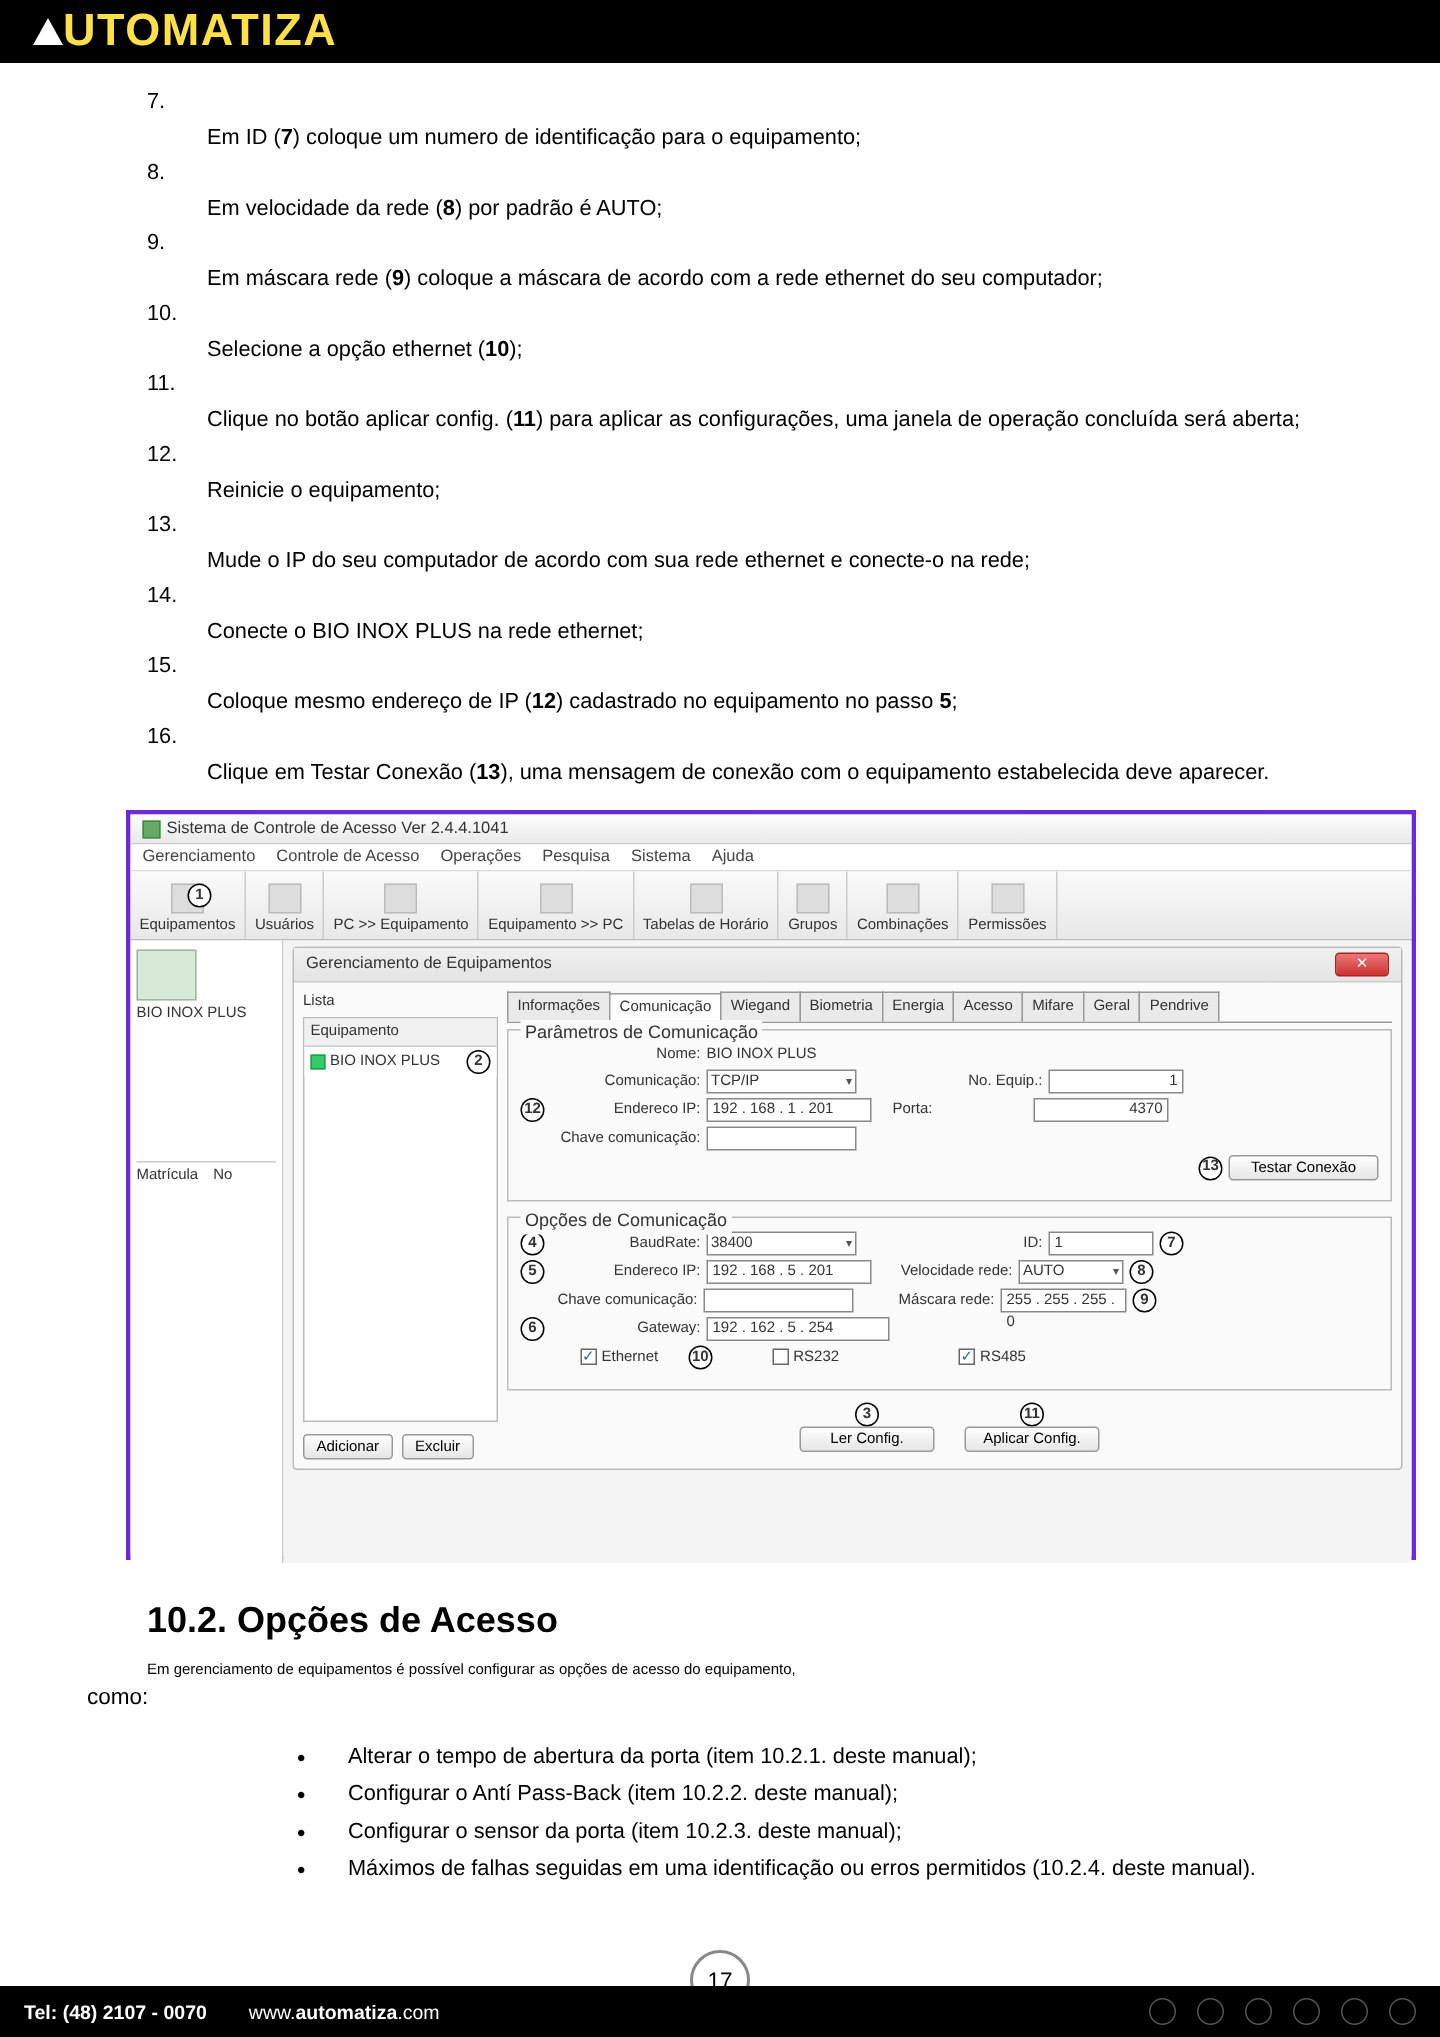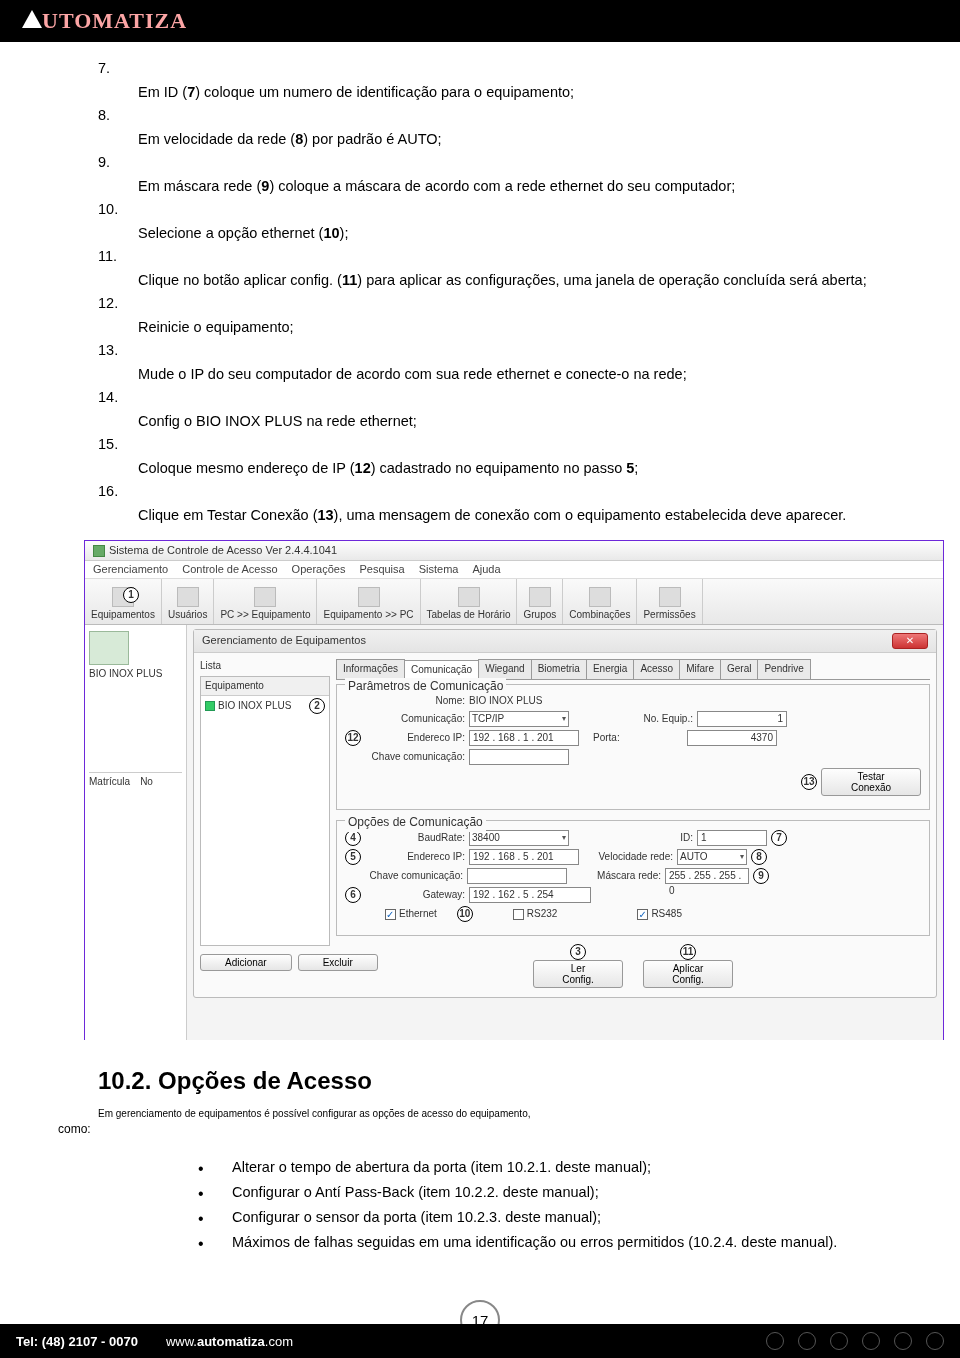--- a/index.html
+++ b/index.html
@@ -1,26 +1,26 @@
 <!DOCTYPE html>
 <html><head>
 <meta charset="utf-8">
 <style>
   * { box-sizing: border-box; margin: 0; padding: 0; }
   body { width: 960px; height: 1358px; background: #fff; font-family: Verdana, Arial, sans-serif; color: #000; position: relative; }
   .top-banner { background: #000; height: 42px; display: flex; align-items: center; padding-left: 22px; }
-  .logo { color: #fca5a5; font-size: 22px; font-weight: bold; font-family: Liberation Serif, serif; letter-spacing: 1px; }
+  .logo { color: #fde047; font-size: 30px; font-weight: bold; font-family: Liberation Sans, sans-serif; letter-spacing: 1px; }
   .triangle { display: inline-block; width: 0; height: 0; border-left: 10px solid transparent; border-right: 10px solid transparent; border-bottom: 18px solid #fff; vertical-align: baseline; }
   .content { padding: 16px 58px 0 58px; font-size: 14.5px; line-height: 1.45; }
   .ol-list { list-style: none; padding-left: 40px; }
   .ol-list li { display: flex; margin-bottom: 2px; }
   .ol-list .num { width: 40px; flex-shrink: 0; }
   .ol-list .txt { flex: 1; text-align: left; margin-top: 24px; }
   .ol-list .txt.justify { text-align: justify; }
-  .screenshot { margin: 14px 0 0 26px; width: 860px; height: 500px; border: 1px solid #6d28d9; background: #f4f4f4; position: relative; font-family: "Segoe UI", Tahoma, sans-serif; font-size: 11px; color: #333; }
+  .screenshot { margin: 14px 0 0 26px; width: 860px; height: 500px; border: 3px solid #6d28d9; background: #f4f4f4; position: relative; font-family: "Segoe UI", Tahoma, sans-serif; font-size: 11px; color: #333; }
   .ss-titlebar { background: linear-gradient(#fdfdfd, #e9e9e9); height: 20px; padding: 2px 8px; font-size: 11px; border-bottom: 1px solid #ccc; display: flex; align-items: center; gap: 4px; }
   .ss-menubar { background: #fff; height: 18px; padding: 1px 8px; font-size: 11px; border-bottom: 1px solid #ddd; }
   .ss-menubar span { margin-right: 14px; color: #444; }
   .ss-toolbar { background: linear-gradient(#fafafa,#e8e8e8); height: 46px; border-bottom: 1px solid #bbb; display: flex; }
   .tool-item { flex: 0 0 auto; border-right: 1px solid #ccc; padding: 2px 6px; text-align: center; font-size: 10px; display: flex; flex-direction: column; align-items: center; justify-content: flex-end; }
   .tool-icon { width: 22px; height: 20px; background: #ddd; border: 1px solid #bbb; margin-bottom: 1px; }
   .ss-body { display: flex; height: 415px; }
   .ss-left { width: 102px; border-right: 1px solid #ccc; background: #fff; padding: 6px 4px; }
   .ss-left .icon-box { width: 40px; height: 34px; background: #d7ead7; border: 1px solid #9ab99a; margin-bottom: 2px; }
   .ss-left .label { font-size: 10px; }
@@ -29,21 +29,21 @@
   .panel { border: 1px solid #bbb; background: #fafafa; border-radius: 3px; }
   .panel-head { background: linear-gradient(#f0f0f0,#e4e4e4); padding: 3px 8px; font-size: 11px; border-bottom: 1px solid #ccc; display: flex; justify-content: space-between; align-items: center;}
   .close-btn { width: 36px; height: 16px; background: linear-gradient(#e77,#c33); border: 1px solid #a22; border-radius: 3px; color: #fff; font-size: 10px; text-align: center; line-height: 14px; }
   .panel-inner { display: flex; padding: 6px; gap: 6px; }
   .list-col { width: 130px; }
   .list-box { border: 1px solid #bbb; background: #fff; height: 270px; font-size: 10px; }
   .list-title { border-bottom: 1px solid #ccc; padding: 2px 4px; background: #f0f0f0; }
   .list-row { padding: 2px 4px; background: #fff; display:flex; align-items:center; gap:3px;}
   .list-row .sq { width:10px;height:10px; background:#3c6; border:1px solid #295;}
   .btn-row { display: flex; gap: 6px; margin-top: 8px; }
-  .win-btn { background: linear-gradient(#fefefe,#e6e6e6); border: 1px solid #999; border-radius: 3px; padding: 2px 24px; font-size: 10px; }
+  .win-btn { background: linear-gradient(#fefefe,#e6e6e6); border: 1px solid #999; border-radius: 3px; padding: 2px 8px; font-size: 10px; }
   .tabs-col { flex: 1; }
   .tabstrip { display: flex; font-size: 10px; border-bottom: 1px solid #999; }
   .tab { border: 1px solid #999; border-bottom: none; padding: 2px 6px; background: #eaeaea; margin-right: -1px; }
   .tab.active { background: #fff; position: relative; top: 1px; }
   .fieldset { border: 1px solid #bbb; margin-top: 4px; padding: 6px 8px 10px 8px; background: #fafafa; position: relative; }
   .fieldset .legend { position:absolute; top:-7px; left:8px; background:#fafafa; padding:0 3px; font-size:12px; }
   .form-row { display: flex; align-items: center; font-size: 10px; margin: 3px 0; gap: 4px; }
   .form-row label { text-align: right; }
   .txtbox { border: 1px solid #888; background: #fff; height: 16px; padding: 0 3px; font-size: 10px; }
   .sel { border: 1px solid #888; background: #fff; height: 16px; font-size: 10px; padding: 0 2px; display:flex; align-items:center; justify-content:space-between;}
@@ -95,21 +95,21 @@
       <li>
         <span class="num">12.</span>
         <span class="txt">Reinicie o equipamento;</span>
       </li>
       <li>
         <span class="num">13.</span>
         <span class="txt">Mude o IP do seu computador de acordo com sua rede ethernet e conecte-o na rede;</span>
       </li>
       <li>
         <span class="num">14.</span>
-        <span class="txt">Config o BIO INOX PLUS na rede ethernet;</span>
+        <span class="txt">Conecte o BIO INOX PLUS na rede ethernet;</span>
       </li>
       <li>
         <span class="num">15.</span>
         <span class="txt">Coloque mesmo endereço de IP (<b>12</b>) cadastrado no equipamento no passo <b>5</b>;</span>
       </li>
       <li>
         <span class="num">16.</span>
         <span class="txt justify">Clique em Testar Conexão (<b>13</b>), uma mensagem de conexão com o equipamento estabelecida deve aparecer.</span>
       </li>
     </ol>
@@ -285,21 +285,21 @@
         </div>
       </div>
     </div>
     <span class="circ" style="position:absolute; top:46px; left:38px;">1</span>
   </div>
 
   <h2 class="section-h">10.2.   Opções de Acesso</h2>
   <p style="font-size:10px; padding-left:40px; text-indent:0;">
     <span>Em gerenciamento de equipamentos é possível configurar as opções de acesso do equipamento,</span>
   </p>
-  <p style="font-size:12px;">como:</p>
+  <p style="font-size:15px;">como:</p>
 
   <ul class="bullets" id="blist" style="margin-top:18px;">
       <li>Alterar o tempo de abertura da porta (item 10.2.1. deste manual);</li>
       <li>Configurar o Antí Pass-Back (item 10.2.2. deste manual);</li>
       <li>Configurar o sensor da porta (item 10.2.3. deste manual);</li>
       <li>Máximos de falhas seguidas em uma identificação ou erros permitidos (10.2.4. deste manual).</li>
     </ul>
 </div>
 
 <div class="page-num-wrap">

